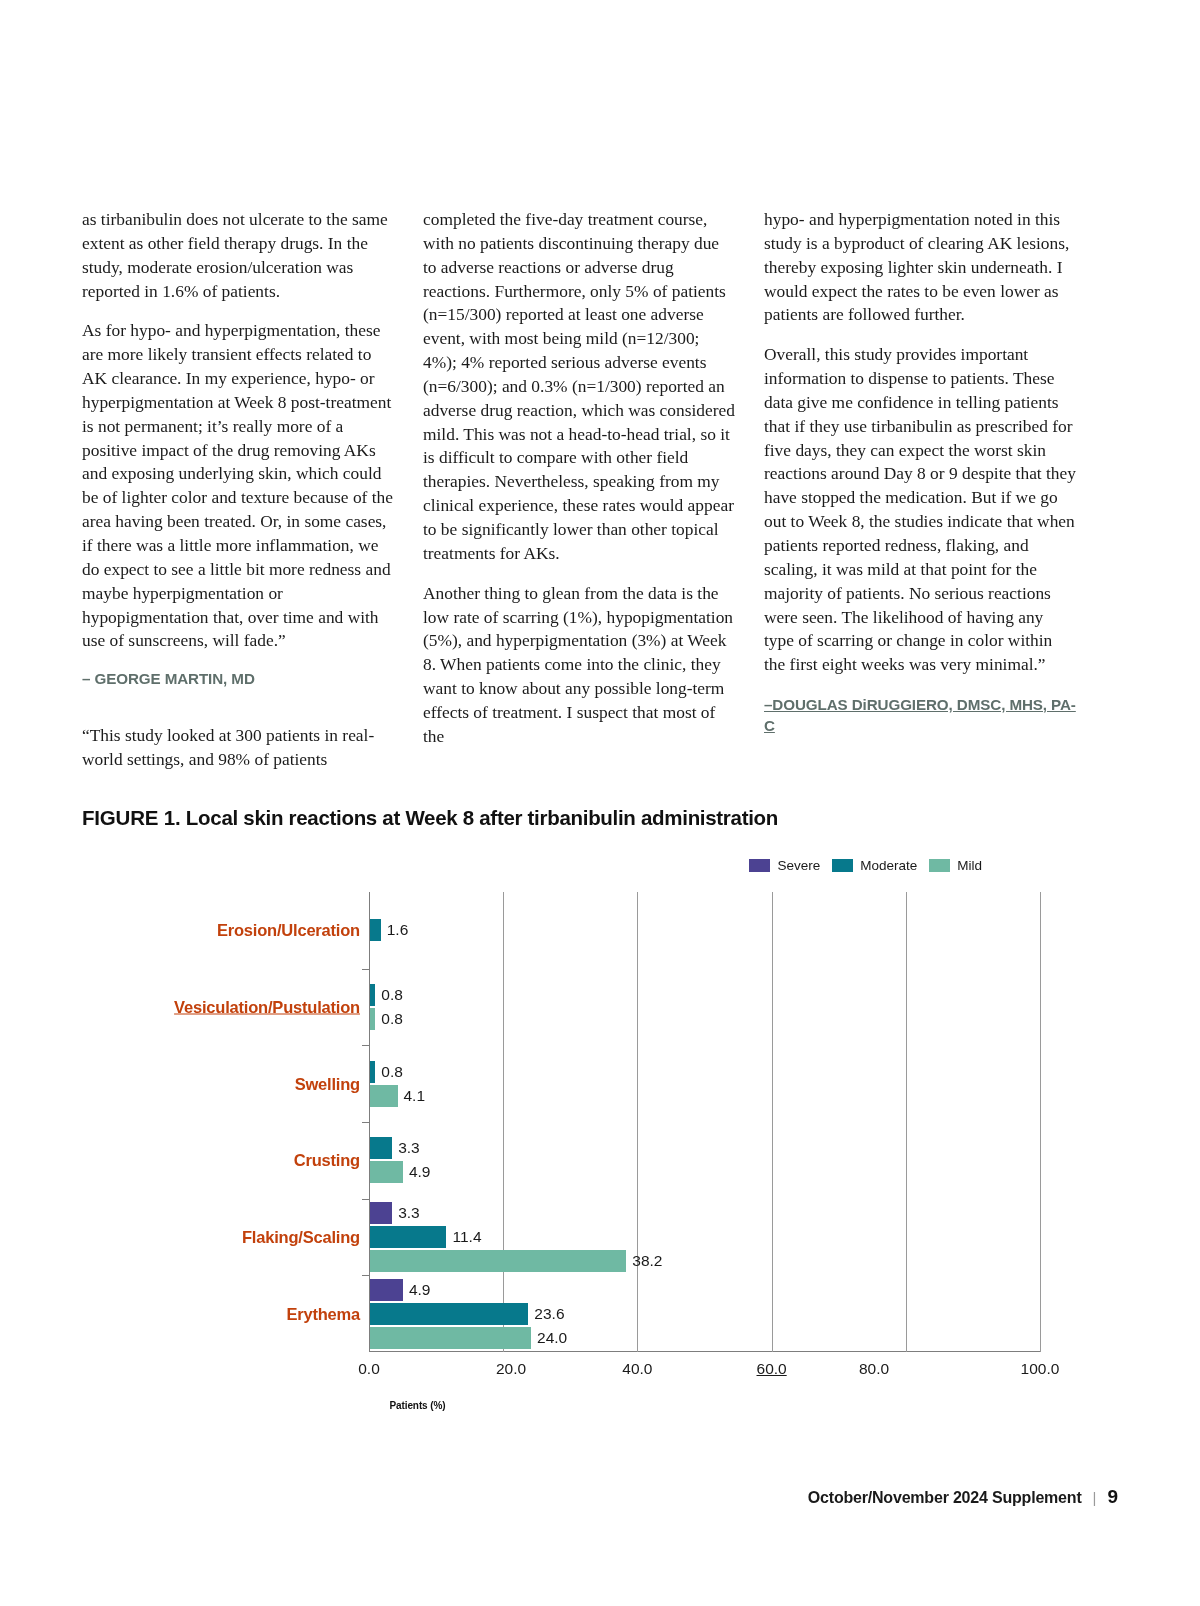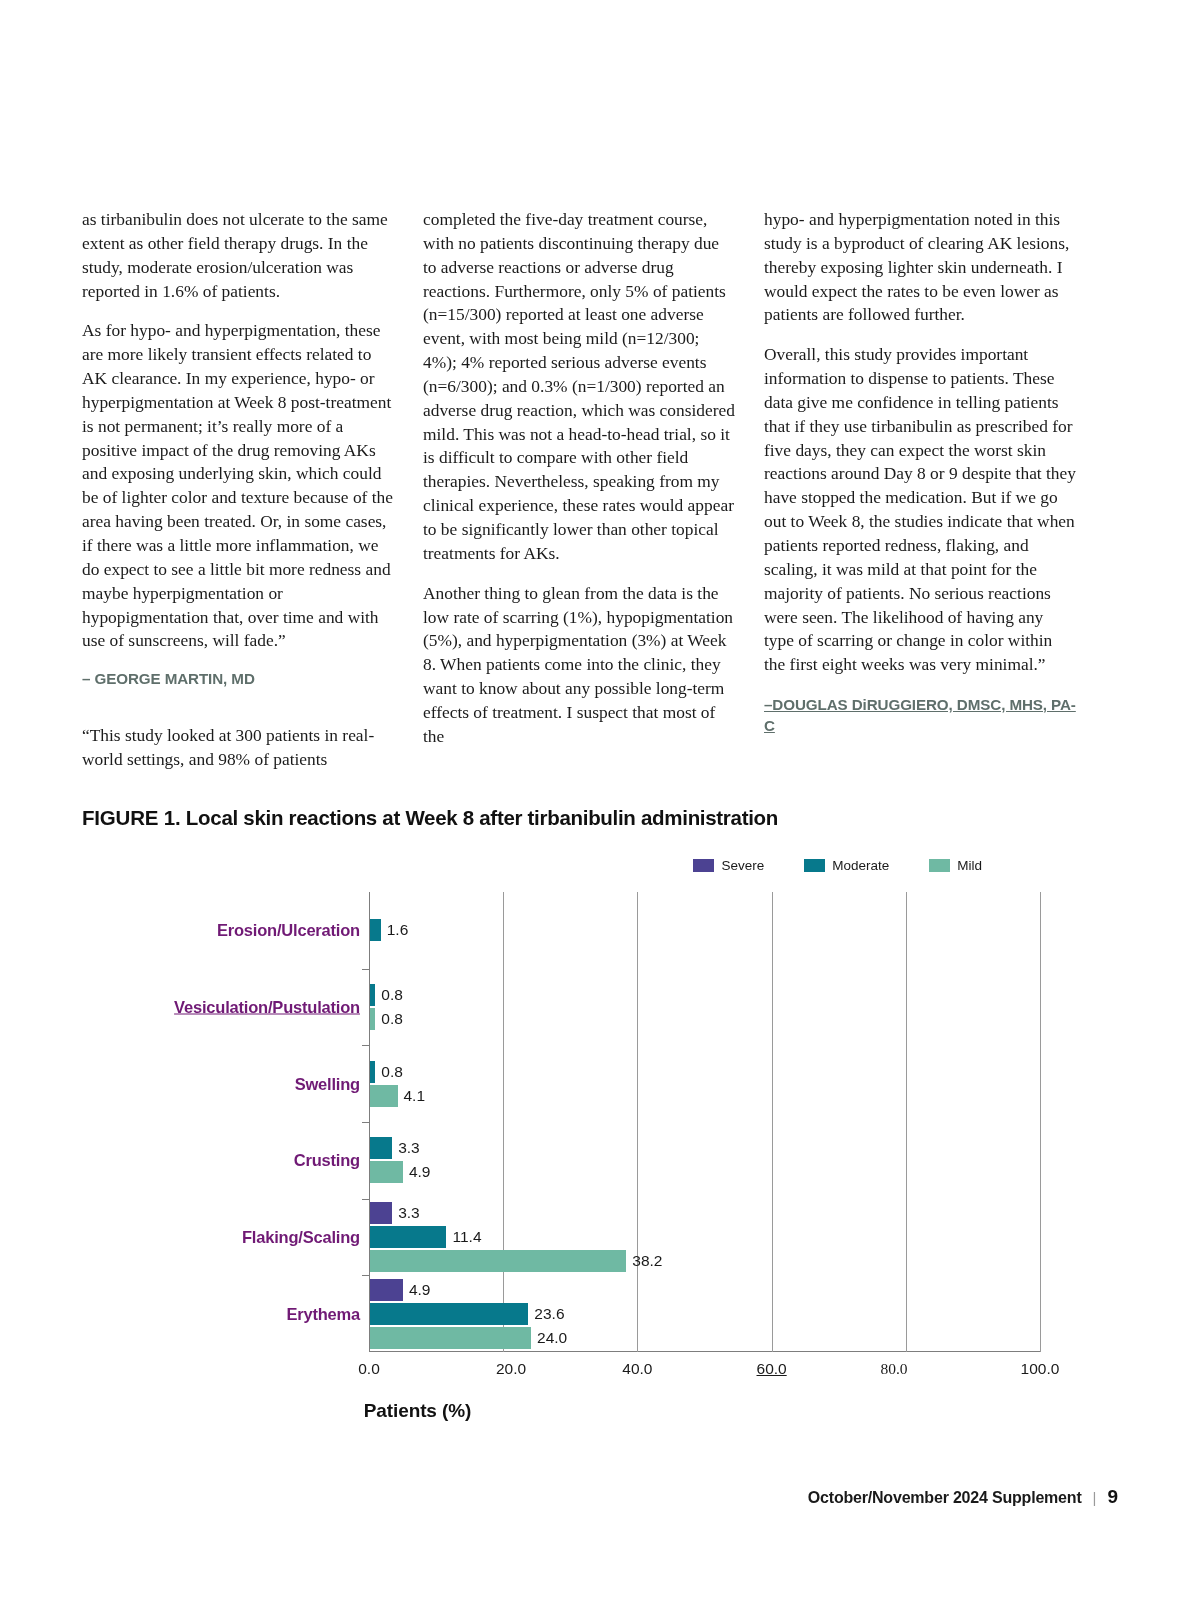--- a/index.html
+++ b/index.html
@@ -68,21 +68,21 @@
     height: 600px;
   }
 
   
   .legend {
     position: absolute;
     right: 136px;
     top: 10px;
     display: flex;
     align-items: center;
-    gap: 40px;
+    gap: 12px;
   }
   .legend-item {
     display: flex;
     align-items: center;
     gap: 7px;
   }
   .legend-swatch {
     width: 21px;
     height: 13px;
     display: block;
@@ -107,21 +107,21 @@
     top: 0;
     width: 287px;
     height: 460px;
   }
   .ycat {
     position: absolute;
     right: 9px;
     font-weight: bold;
     font-size: 16.5px;
     letter-spacing: -0.2px;
-    color: #701a75;
+    color: #c2410c;
     white-space: nowrap;
     transform: translateY(-50%);
   }
   .axis-area {
     position: absolute;
     left: 287px;
     top: 0;
     width: 671px;
     height: 460px;
   }
@@ -174,21 +174,21 @@
     color: #1a1a1a;
     transform: translateX(-50%);
     font-family: "Liberation Sans", sans-serif;
   }
   .xaxis-title {
     position: absolute;
     top: 508px;
     left: 0;
     width: 671px;
     text-align: center;
-    font-size: 19px;
+    font-size: 10px;
     font-weight: bold;
     color: #111111;
     letter-spacing: -0.1px;
   }
 
   
   .footer {
     position: absolute;
     right: 82px;
     top: 1486px;
@@ -271,21 +271,21 @@
       <div class="axis-vert"></div>
       <div class="axis-horiz"></div>
     <div class="xtick-label" style="left: 0px;">0.0</div>
         <div class="gridline" style="left: 134.2px;"></div>
         <div class="xtick-label" style="left: 142px;">20.0</div>
         <div class="gridline" style="left: 268.4px;"></div>
         <div class="xtick-label" style="left: 268.4px;">40.0</div>
         <div class="gridline" style="left: 402.6px;"></div>
         <div class="xtick-label" style="left: 402.6px; text-decoration: underline;">60.0</div>
         <div class="gridline" style="left: 536.8px;"></div>
-        <div class="xtick-label" style="left: 525px; font-family: Liberation Serif, serif;">80.0</div>
+        <div class="xtick-label" style="left: 505px;">80.0</div>
         <div class="gridline" style="left: 671px;"></div>
         <div class="xtick-label" style="left: 671px;">100.0</div>
         <div class="bar" style="left: 1px; top: 27.3333px; width: 10.736px; height: 22px; background: rgb(7, 121, 140);"></div>
         <div class="bar-value" style="left: 17.736px; top: 38.3333px;">1.6</div>
         <div class="ytick" style="top: 76.6667px;"></div>
         <div class="bar" style="left: 1px; top: 92px; width: 5.368px; height: 22px; background: rgb(7, 121, 140);"></div>
         <div class="bar-value" style="left: 12.368px; top: 103px;">0.8</div>
         <div class="bar" style="left: 1px; top: 116px; width: 5.368px; height: 22px; background: rgb(111, 185, 163);"></div>
         <div class="bar-value" style="left: 12.368px; top: 127px;">0.8</div>
         <div class="ytick" style="top: 153.333px;"></div>

